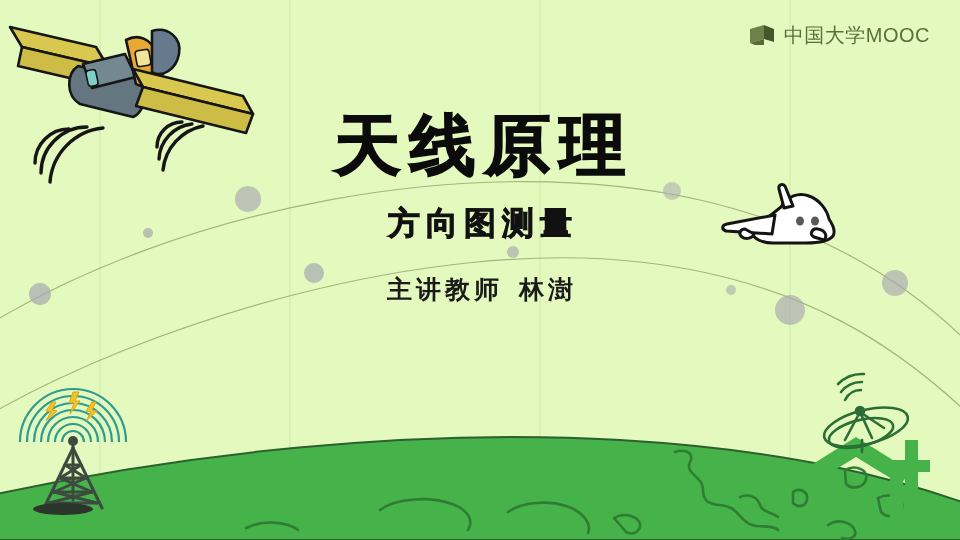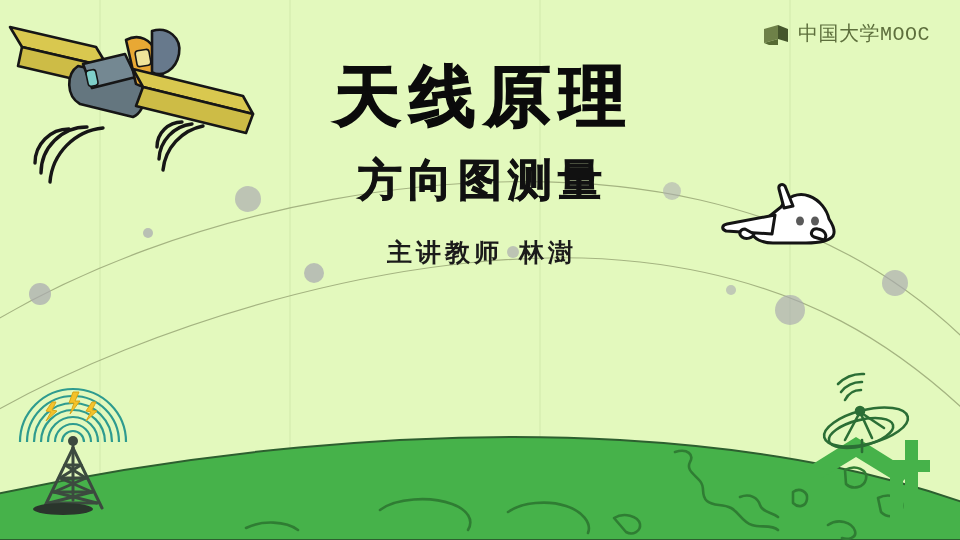--- a/index.html
+++ b/index.html
@@ -13,41 +13,41 @@
   svg.layer{display:block;}
 
   
   #brand{
     position:absolute;top:24px;right:30px;
     display:flex;align-items:center;gap:9px;
     z-index:40;
   }
   #brand .brand-text{
     font-size:20px;letter-spacing:.5px;color:#5d6e3c;
-    font-family:Liberation Mono, monospace;
+    font-family:Liberation Sans, sans-serif;
     white-space:nowrap;line-height:1;text-align:right;
   }
 
   
   #text-block{
     position:absolute;left:0;top:0;width:960px;height:540px;
     display:flex;flex-direction:column;align-items:center;
     z-index:35;pointer-events:none;
   }
   #main-title{
-    margin-top:64px;
+    margin-top:113px;
     font-family:"DejaVu Sans","Liberation Sans",sans-serif;
     font-weight:700;font-size:66px;line-height:1;color:#0b0b0b;
     letter-spacing:9px;text-indent:9px;
     -webkit-text-stroke:1.6px #0b0b0b;
   }
   #sub-title{
     margin-top:28px;
     font-family:"DejaVu Sans","Liberation Sans",sans-serif;
-    font-weight:700;font-size:44px;line-height:1;color:#111;
+    font-weight:700;font-size:32px;line-height:1;color:#111;
     letter-spacing:6px;text-indent:6px;
     -webkit-text-stroke:.9px #111;
   }
   #presenter{
     margin-top:38px;
     font-family:Liberation Sans, sans-serif;
     font-weight:700;font-size:25px;line-height:1;color:#1b1b1b;
     letter-spacing:4px;text-indent:4px;
   }
   #presenter .gap{display:inline-block;width:16px;}

